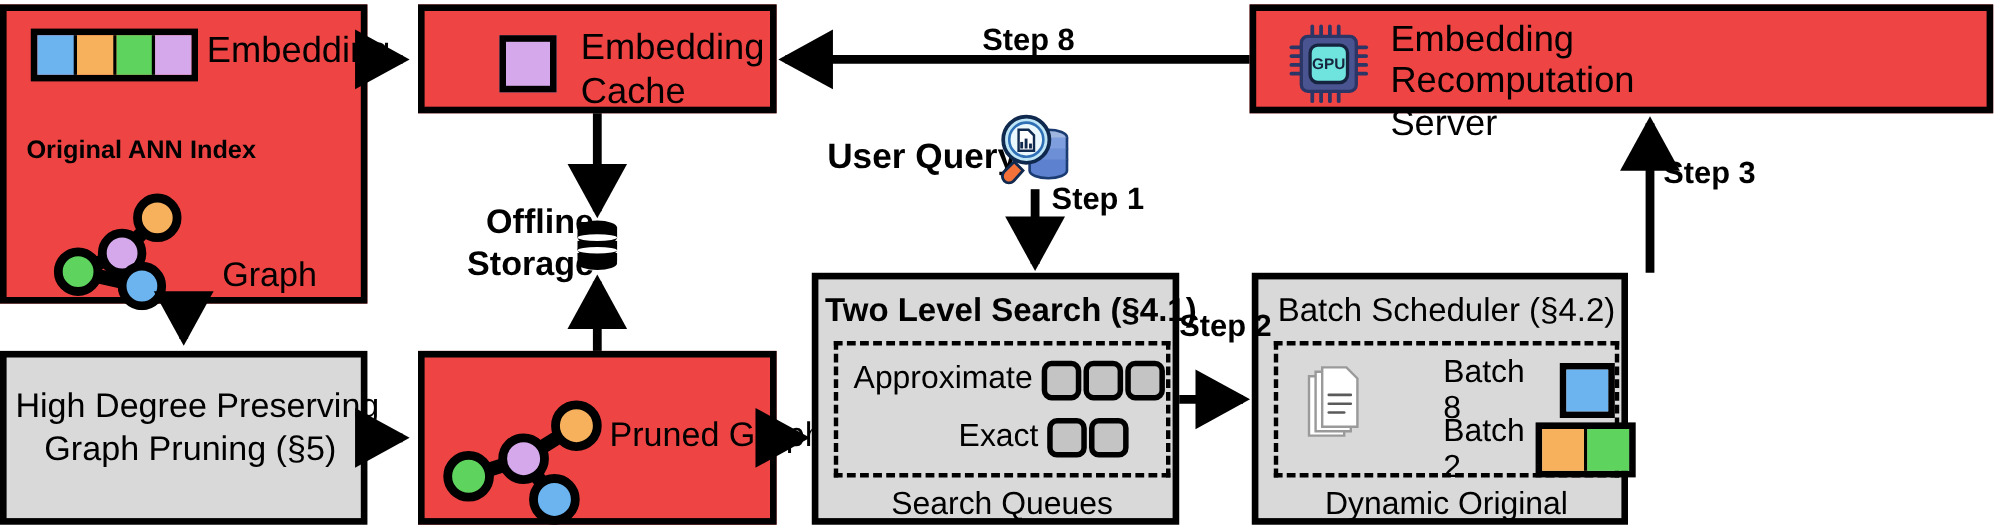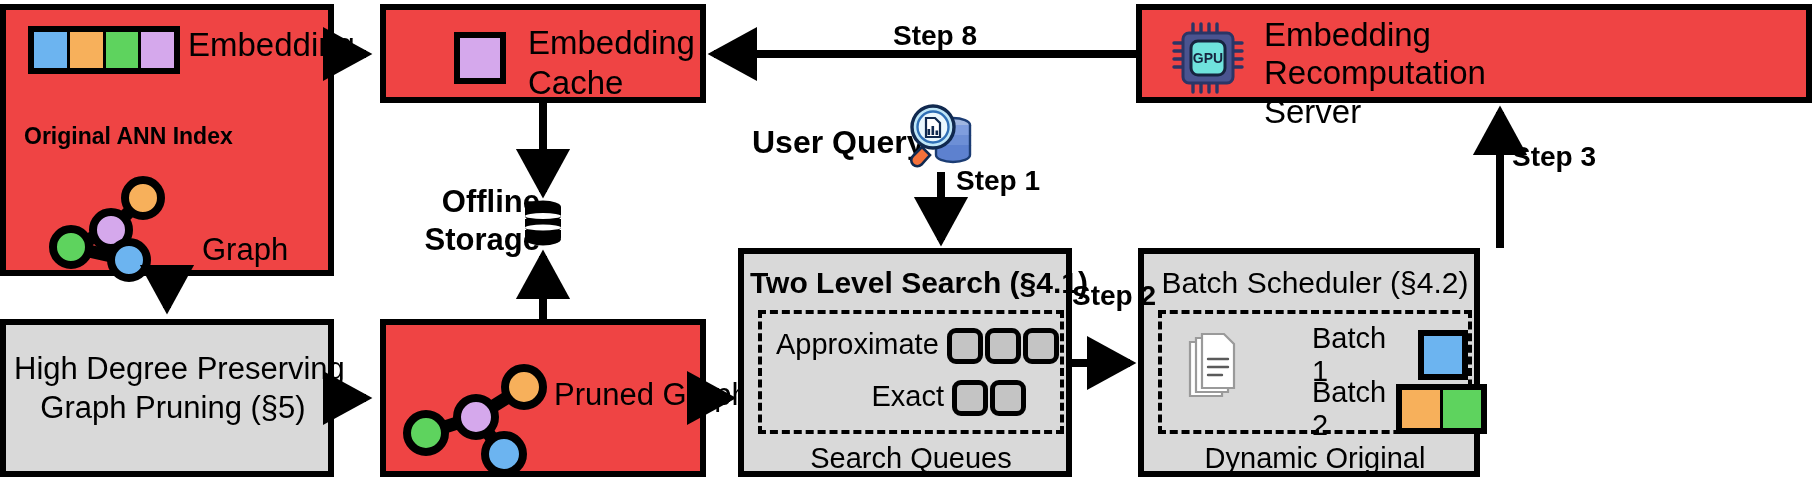--- a/index.html
+++ b/index.html
@@ -193,21 +193,21 @@
           <path d="M10 6 h22 l10 10 v44 h-32 Z"></path>
           <path d="M16 2 h22 l10 10 v44 h-32 Z"></path>
         </g>
         <g stroke="#5a5a5a" stroke-width="2.4" stroke-linecap="round">
           <line x1="22" y1="27" x2="42" y2="27"></line>
           <line x1="22" y1="35" x2="42" y2="35"></line>
           <line x1="22" y1="43" x2="36" y2="43"></line>
         </g>
       </svg>
       <div class="b-row" style="left:150px;top:8px;">
-        <div class="b-name">Batch 1</div>
+        <div class="b-name">Batch 8</div>
         <div class="b-chips">
           <i style="background:#6cb4f0"></i>
         </div>
       </div>
       <div class="b-row" style="left:150px;top:62px;">
         <div class="b-name">Batch 2</div>
         <div class="b-chips">
           <i style="background:#f7b05b"></i>
           <i style="background:#5ed35e"></i>
         </div>

